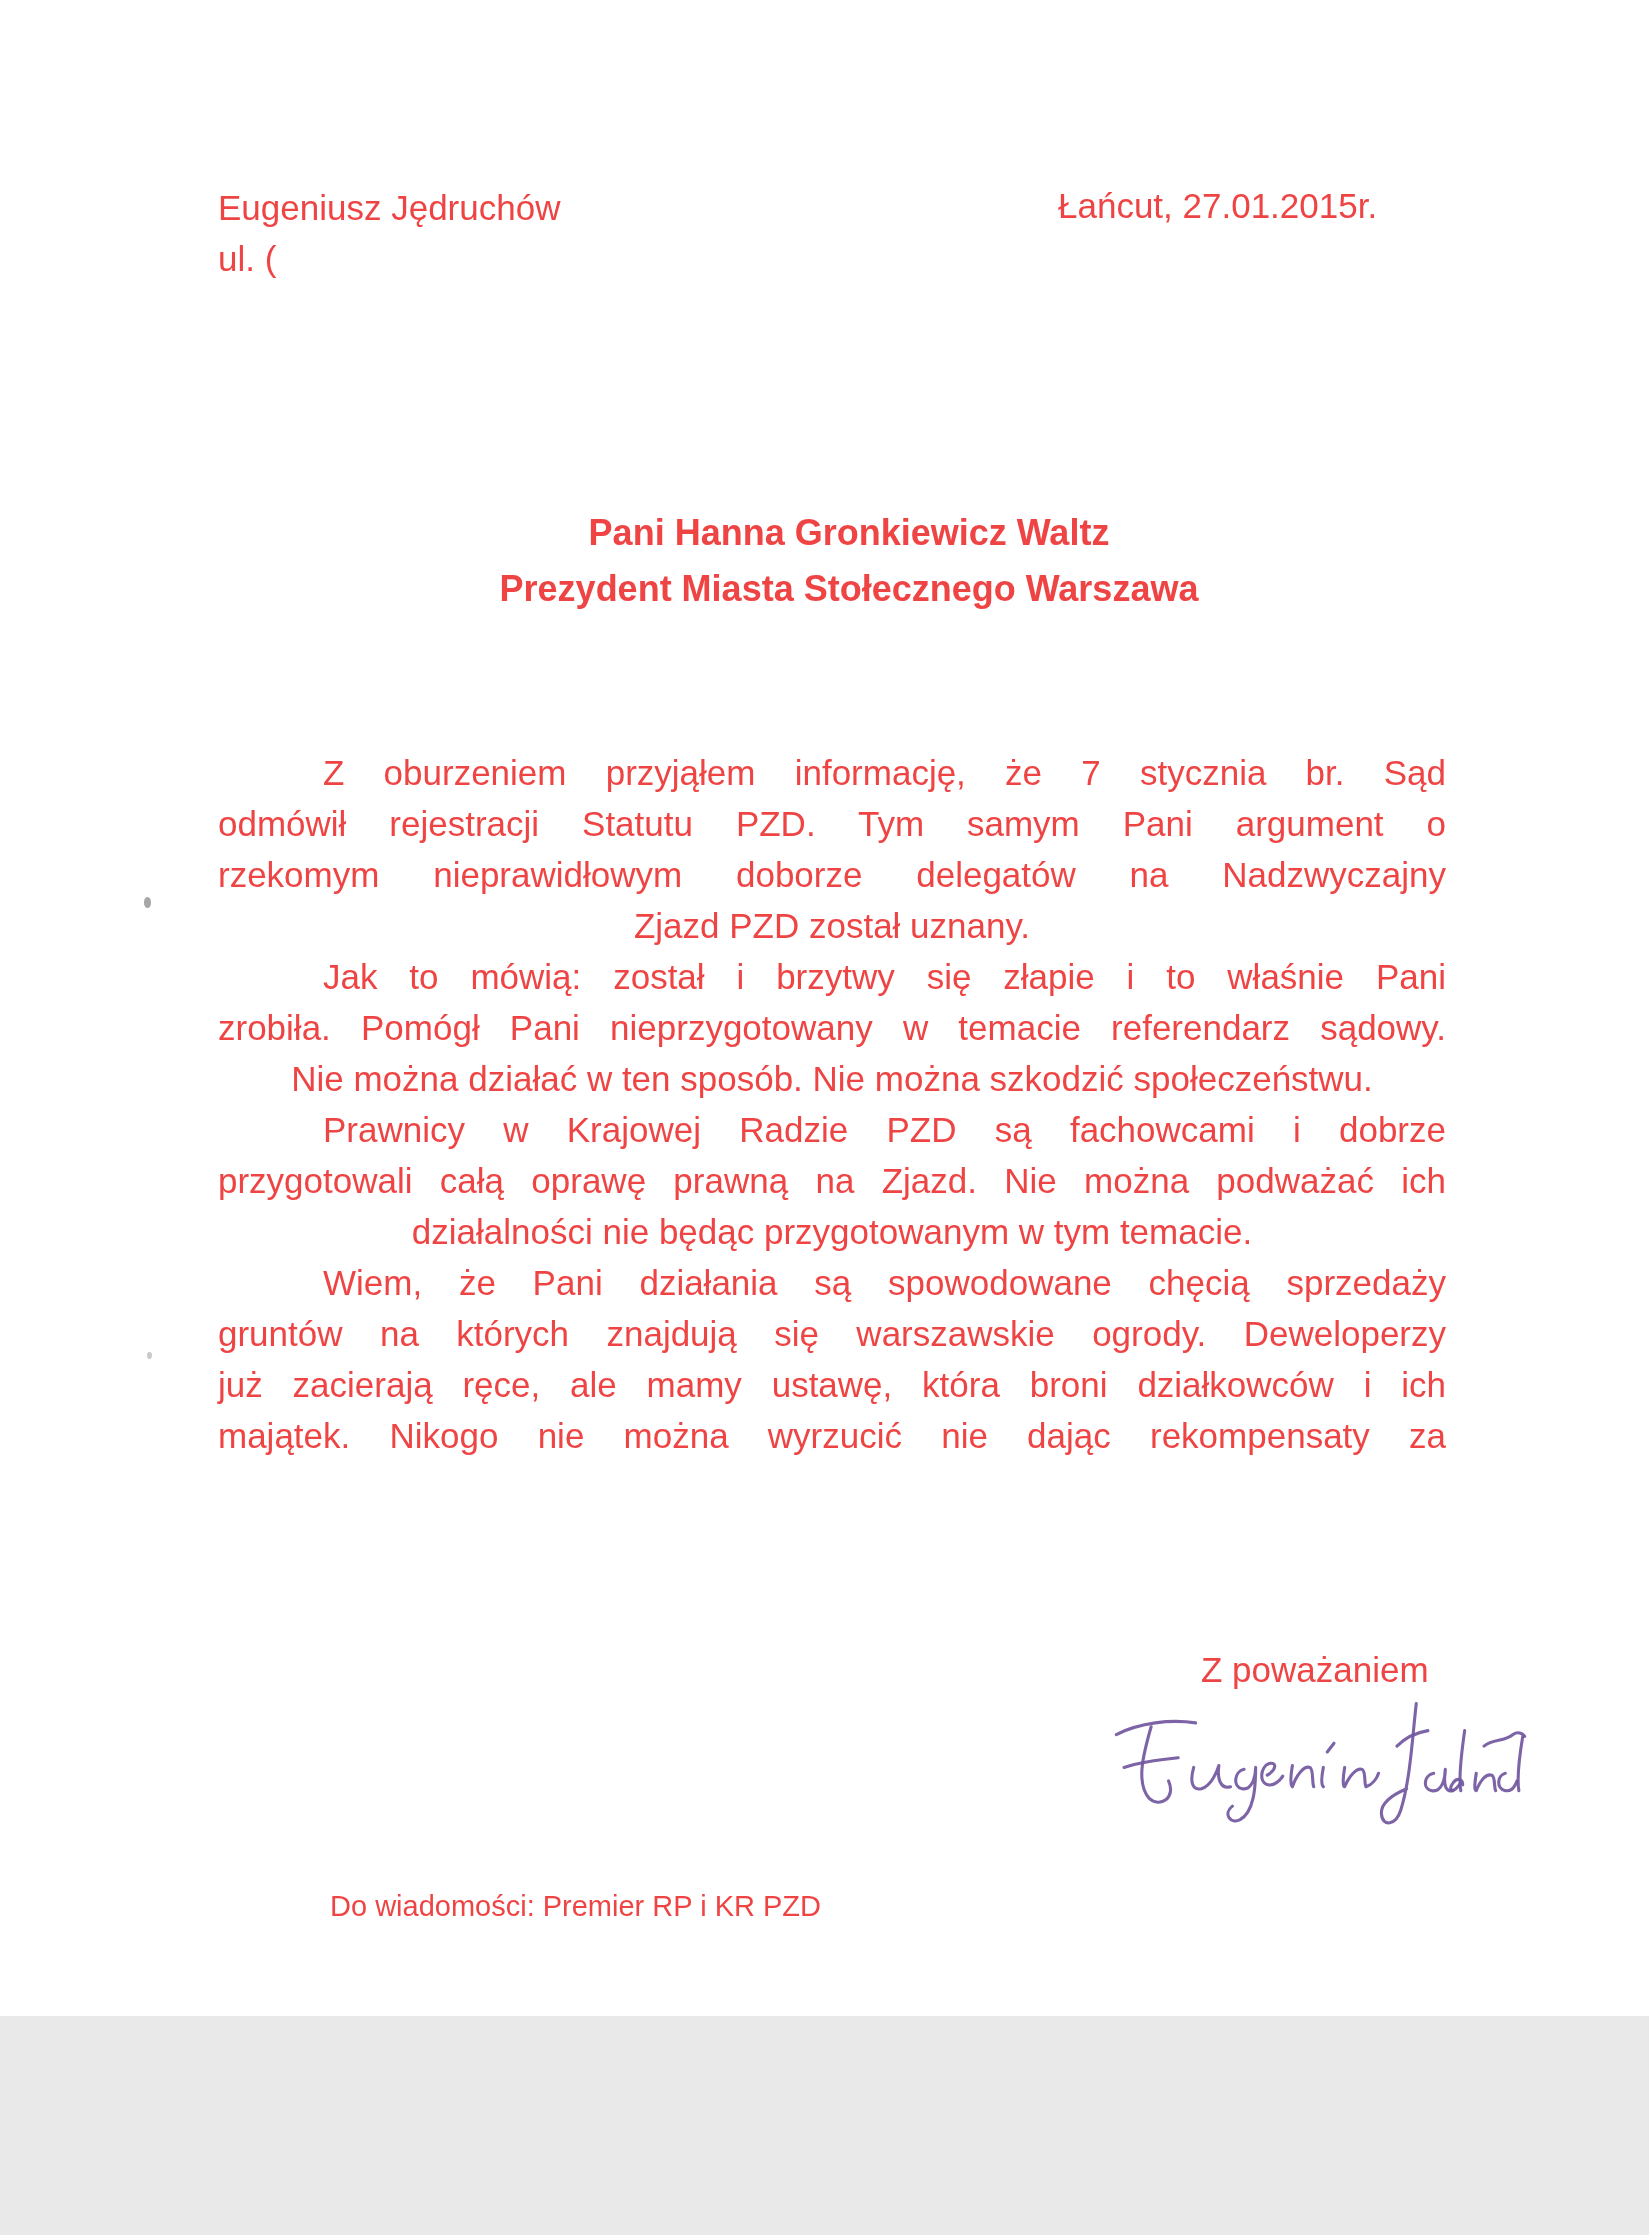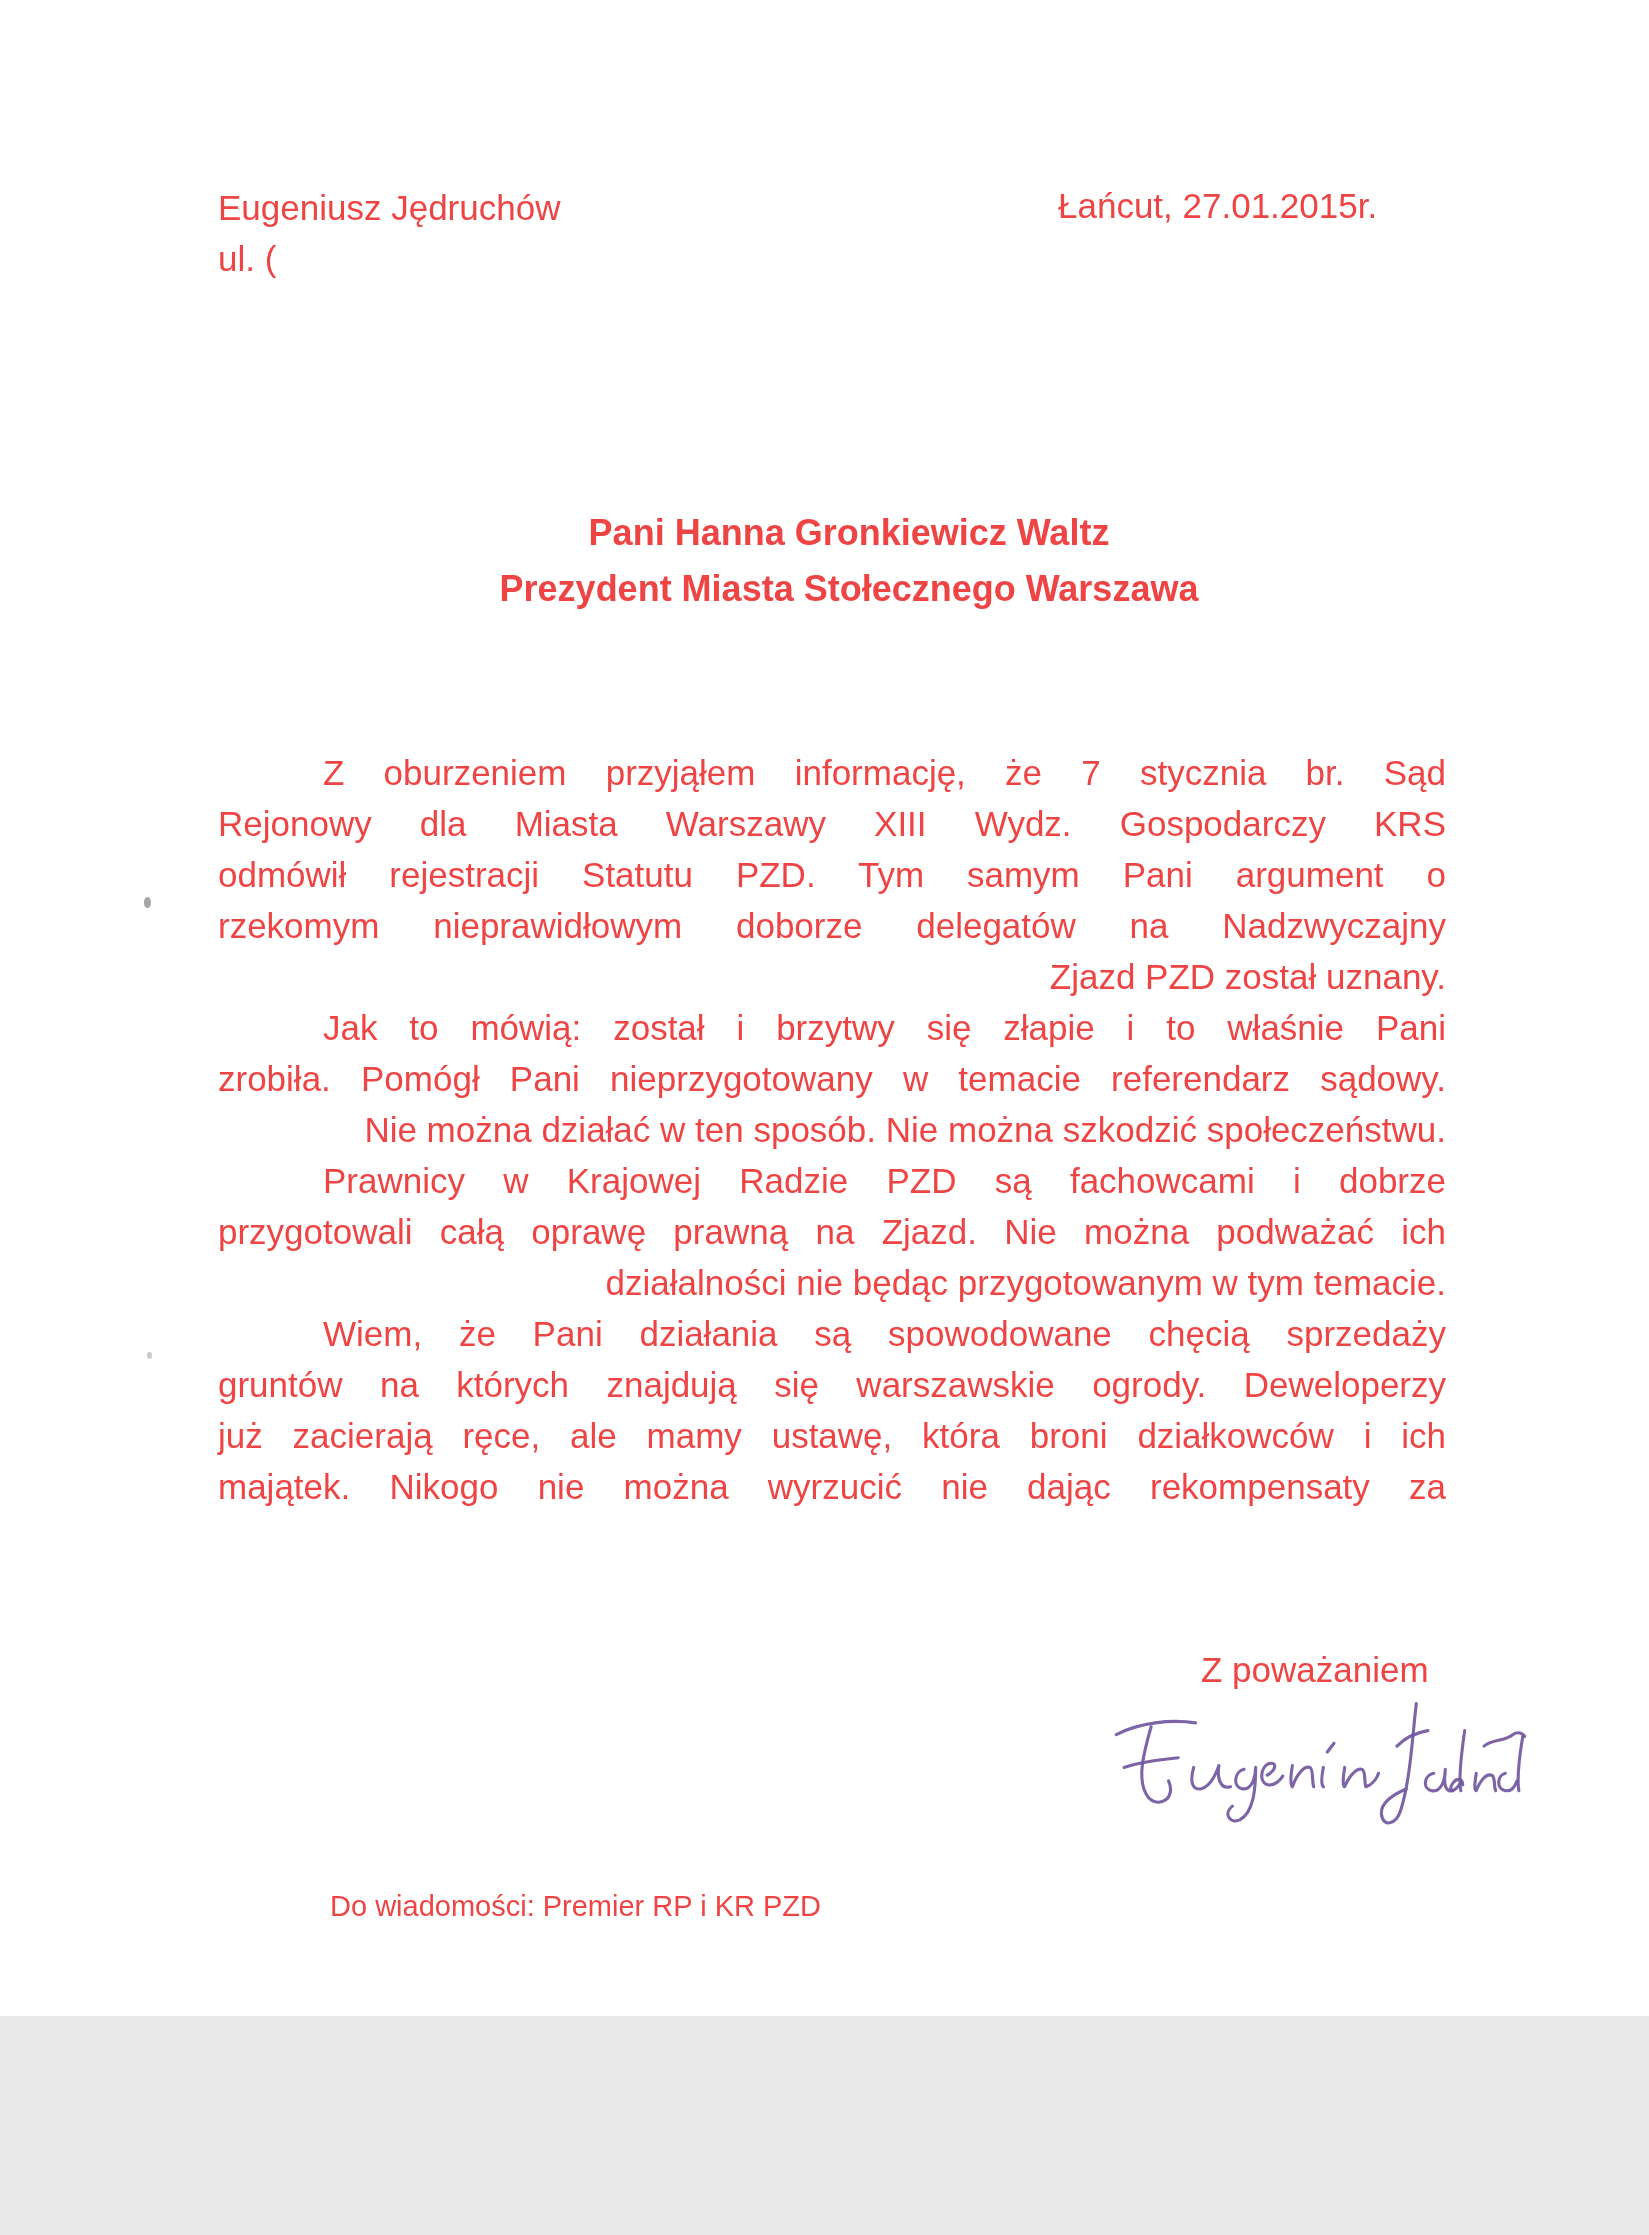--- a/index.html
+++ b/index.html
@@ -22,21 +22,21 @@
   }
   .recipient{
     position:absolute;left:0;top:505px;width:1698px;
     text-align:center;font-size:36px;line-height:56px;font-weight:700;
   }
   .body-text{
     position:absolute;left:218px;top:747px;width:1228px;
     font-size:35px;line-height:51px;
   }
   .jline{text-align:justify;text-align-last:justify;}
-  .lline{text-align:right;}
+  .lline{text-align:center;}
   .indent{padding-left:105px;}
   .closing{
     position:absolute;left:1201px;top:1650px;
     font-size:35px;white-space:nowrap;
   }
   .signature{
     position:absolute;left:1106px;top:1690px;width:427px;height:150px;
   }
   .signature svg path{
     stroke:#7257a0;stroke-width:3.2;fill:none;
@@ -64,21 +64,20 @@
 
   <div class="dateline">Łańcut, 27.01.2015r.</div>
 
   <div class="recipient">
     <div>Pani Hanna Gronkiewicz Waltz</div>
     <div>Prezydent Miasta Stołecznego Warszawa</div>
   </div>
 
   <div class="body-text">
     <div class="jline indent">Z oburzeniem przyjąłem informację, że 7 stycznia br. Sąd</div>
-    <div class="jline">Rejonowy dla Miasta Warszawy XIII Wydz. Gospodarczy KRS</div>
     <div class="jline">odmówił rejestracji Statutu PZD. Tym samym Pani argument o</div>
     <div class="jline">rzekomym nieprawidłowym doborze delegatów na Nadzwyczajny</div>
     <div class="lline">Zjazd PZD został uznany.</div>
 
     <div class="jline indent">Jak to mówią: został i brzytwy się złapie i to właśnie Pani</div>
     <div class="jline">zrobiła. Pomógł Pani nieprzygotowany w temacie referendarz sądowy.</div>
     <div class="lline">Nie można działać w ten sposób. Nie można szkodzić społeczeństwu.</div>
 
     <div class="jline indent">Prawnicy w Krajowej Radzie PZD są fachowcami i dobrze</div>
     <div class="jline">przygotowali całą oprawę prawną na Zjazd. Nie można podważać ich</div>

